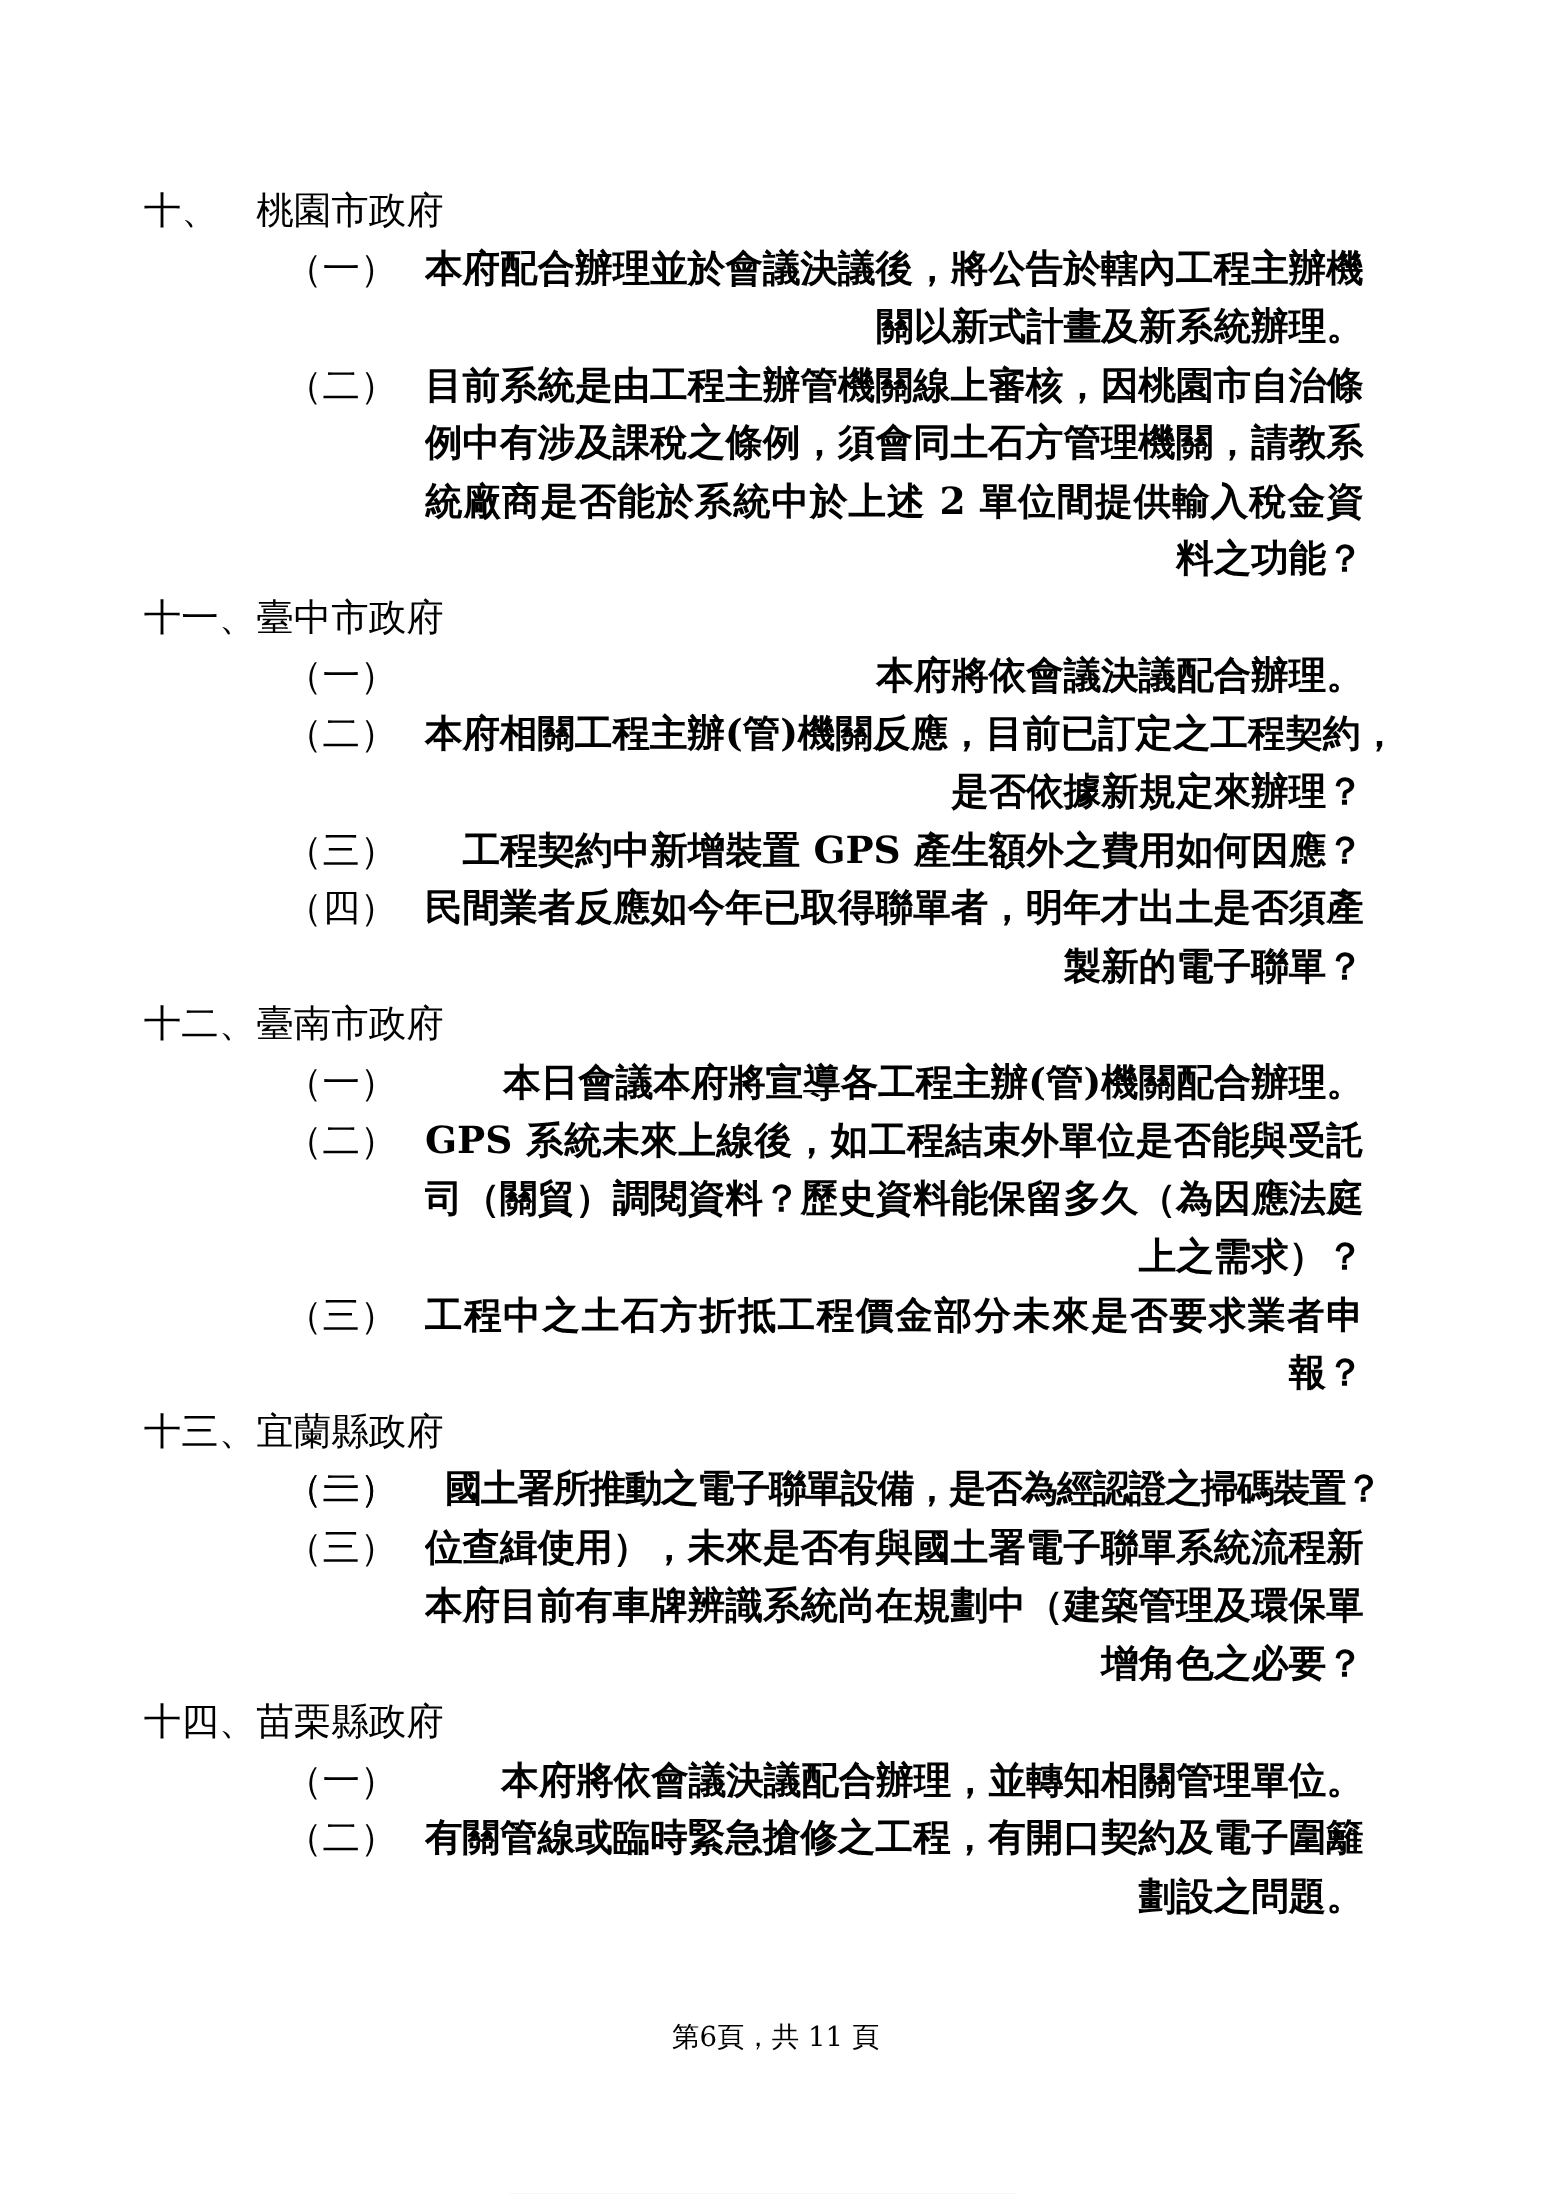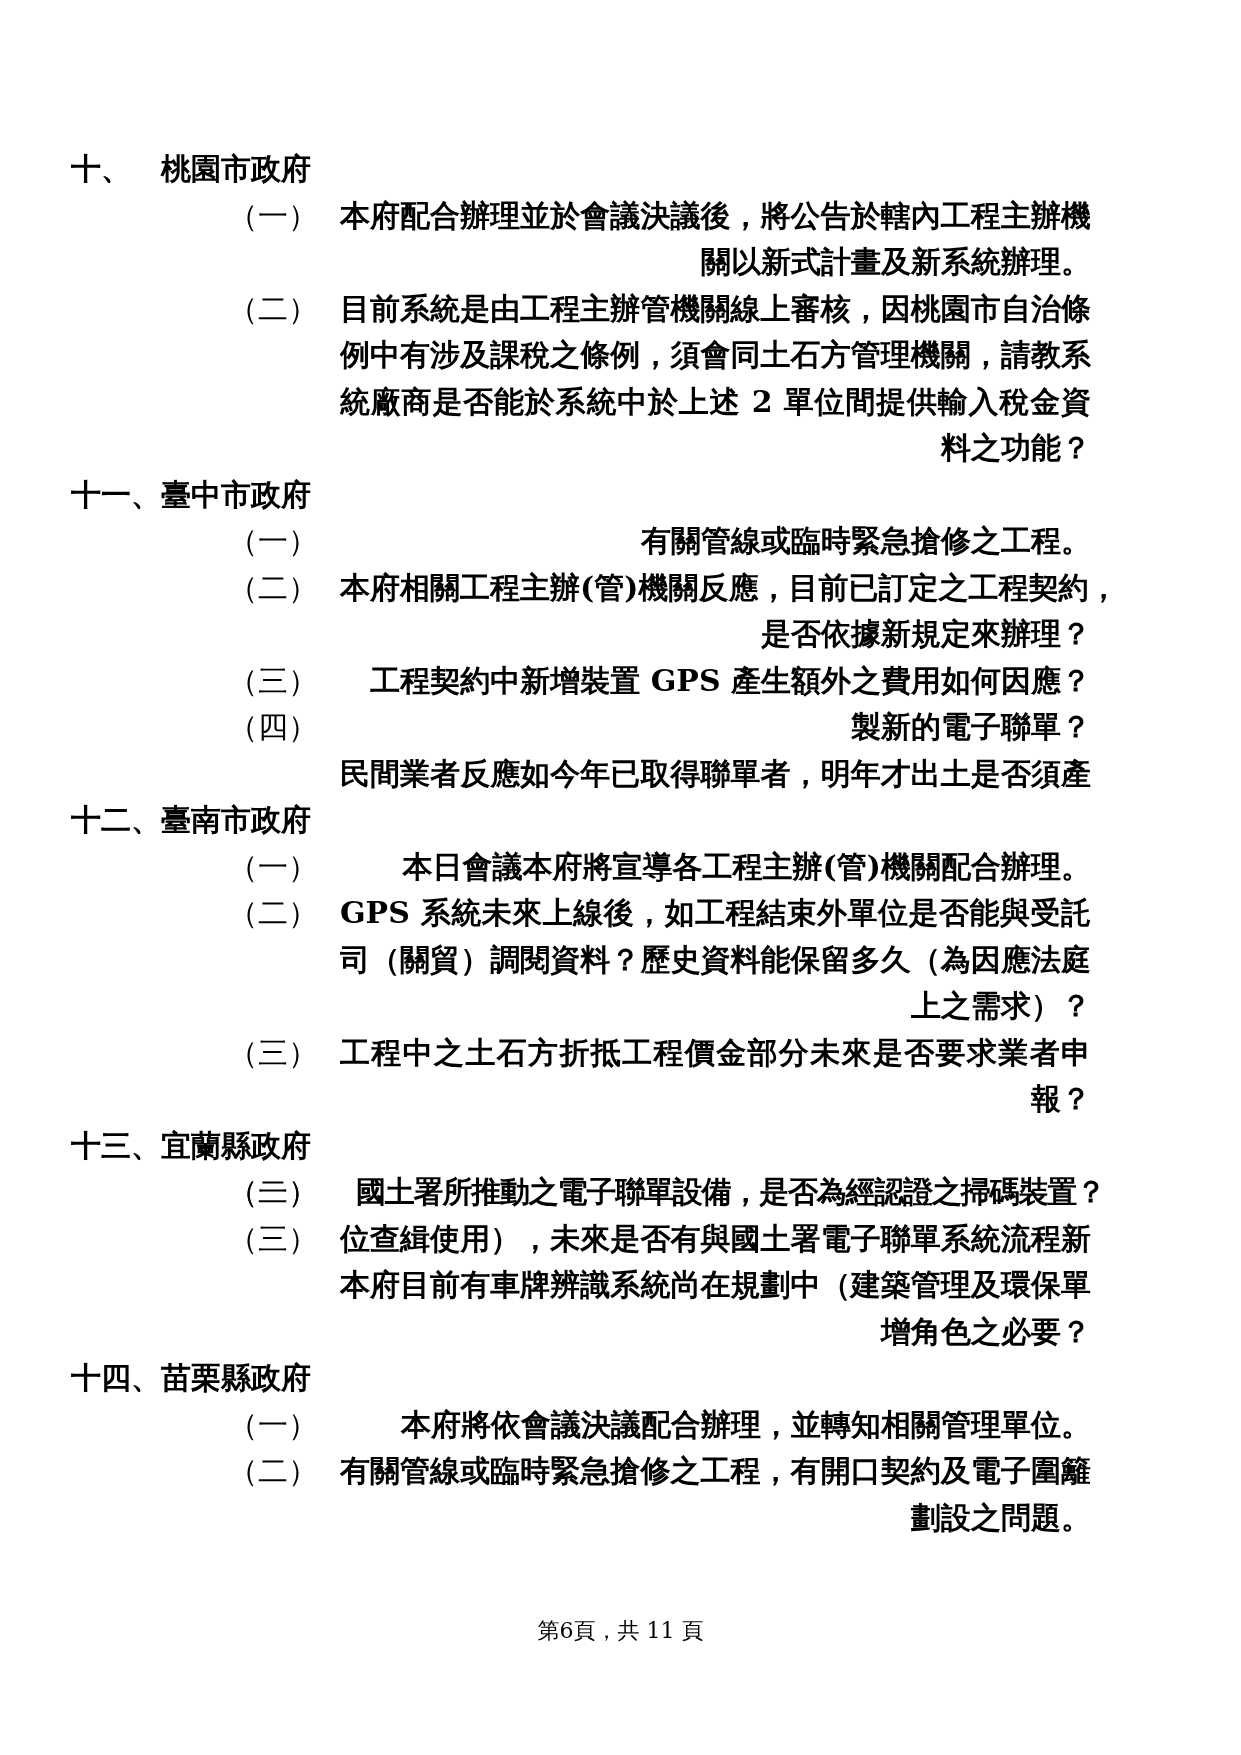--- a/index.html
+++ b/index.html
@@ -19,23 +19,22 @@
   }
   .content {
     position: absolute;
     top: 146px;
     left: 0;
     right: 0;
     font-size: 30px;
     line-height: 46.5px;
   }
   .heading {
-    margin-left: 71px;
+    margin-left: 115px;
     white-space: nowrap;
-    font-weight: bold;
   }
   .num {
     display: inline-block;
     min-width: 90px;
   }
   .item {
     position: relative;
   }
   .marker {
     position: absolute;
@@ -104,41 +103,41 @@
       </div>
     </div>
 
     <div>
       <div class="heading">
         <span class="num">十一、</span><span>臺中市政府</span>
       </div>
       <div class="item">
         <div class="marker">（一）</div>
         <div class="body">
-          <div class="line">有關管線或臨時緊急搶修之工程。</div>
+          <div class="line">本府將依會議決議配合辦理。</div>
         </div>
       </div>
       <div class="item">
         <div class="marker">（二）</div>
         <div class="body">
           <div class="line">本府相關工程主辦(管)機關反應，目前已訂定之工程契約，</div>
           <div class="line">是否依據新規定來辦理？</div>
         </div>
       </div>
       <div class="item">
         <div class="marker">（三）</div>
         <div class="body">
           <div class="line">工程契約中新增裝置 GPS 產生額外之費用如何因應？</div>
         </div>
       </div>
       <div class="item">
         <div class="marker">（四）</div>
         <div class="body">
+          <div class="line j">民間業者反應如今年已取得聯單者，明年才出土是否須產</div>
           <div class="line">製新的電子聯單？</div>
-          <div class="line j">民間業者反應如今年已取得聯單者，明年才出土是否須產</div>
         </div>
       </div>
     </div>
 
     <div>
       <div class="heading">
         <span class="num">十二、</span><span>臺南市政府</span>
       </div>
       <div class="item">
         <div class="marker">（一）</div>

